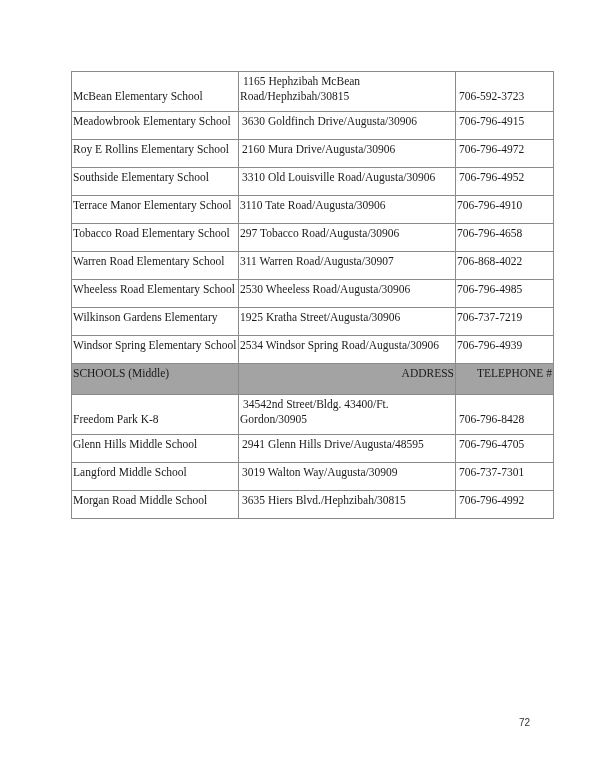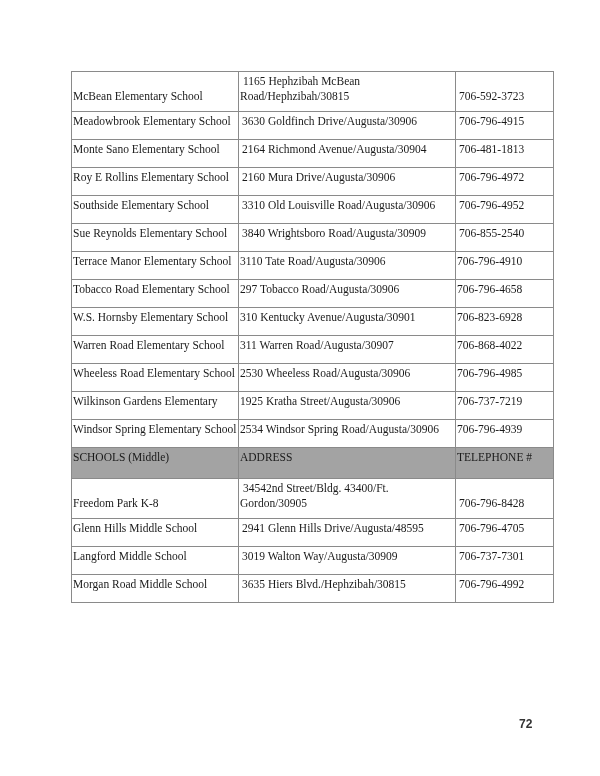--- a/index.html
+++ b/index.html
@@ -7,24 +7,24 @@
          font-family: "Liberation Serif", "DejaVu Serif", serif; color: #1a1a1a; }
   .page { position: absolute; left: 0; top: 0; width: 600px; height: 776px; background: #fff; }
   table.dir { position: absolute; left: 71px; top: 71px; width: 482px;
               border-collapse: collapse; table-layout: fixed; }
   table.dir td { border: 1px solid #8a8a8a; vertical-align: top; padding: 2px 1px 0 1px;
                  font-size: 11.5px; line-height: 15px; height: 25px; overflow: visible; white-space: nowrap; }
   col.c1 { width: 167px; } col.c2 { width: 217px; } col.c3 { width: 98px; }
   tr.tall td { height: 37px; }
   tr.tall td.mid { padding-top: 17px; height: 22px; }
   tr.hdr td { background: #a3a3a3; height: 28px; }
-  tr.hdr td.center { text-align: left; margin-left: 48px; }
+  tr.hdr td.center { text-align: right; margin-left: 48px; }
   .ind { padding-left: 3px !important; }
   .pagenum { position: absolute; left: 519px; top: 717px; font-family: "Liberation Sans", "DejaVu Sans", sans-serif;
-             font-size: 12px; color: #333; font-weight: bold; }
+             font-size: 10px; color: #333; }
 </style>
 </head>
 <body>
 
 <div class="page">
   <table class="dir">
     <colgroup>
         <col class="c1">
         <col class="c2">
         <col class="c3">
@@ -37,53 +37,38 @@
             <div>Road/Hephzibah/30815</div>
           </td>
         <td class="mid ind">706-592-3723</td>
       </tr>
       <tr>
         <td>Meadowbrook Elementary School</td>
         <td class="ind">3630 Goldfinch Drive/Augusta/30906</td>
         <td class="ind">706-796-4915</td>
       </tr>
       <tr>
-        <td>Monte Sano Elementary School</td>
-        <td class="ind">2164 Richmond Avenue/Augusta/30904</td>
-        <td class="ind">706-481-1813</td>
-      </tr>
-      <tr>
         <td>Roy E Rollins Elementary School</td>
         <td class="ind">2160 Mura Drive/Augusta/30906</td>
         <td class="ind">706-796-4972</td>
       </tr>
       <tr>
         <td>Southside Elementary School</td>
         <td class="ind">3310 Old Louisville Road/Augusta/30906</td>
         <td class="ind">706-796-4952</td>
       </tr>
       <tr>
-        <td>Sue Reynolds Elementary School</td>
-        <td class="ind">3840 Wrightsboro Road/Augusta/30909</td>
-        <td class="ind">706-855-2540</td>
-      </tr>
-      <tr>
         <td>Terrace Manor Elementary School</td>
         <td>3110 Tate Road/Augusta/30906</td>
         <td>706-796-4910</td>
       </tr>
       <tr>
         <td>Tobacco Road Elementary School</td>
         <td>297 Tobacco Road/Augusta/30906</td>
         <td>706-796-4658</td>
-      </tr>
-      <tr>
-        <td>W.S. Hornsby Elementary School</td>
-        <td>310 Kentucky Avenue/Augusta/30901</td>
-        <td>706-823-6928</td>
       </tr>
       <tr>
         <td>Warren Road Elementary School</td>
         <td>311 Warren Road/Augusta/30907</td>
         <td>706-868-4022</td>
       </tr>
       <tr>
         <td>Wheeless Road Elementary School</td>
         <td>2530 Wheeless Road/Augusta/30906</td>
         <td>706-796-4985</td>

